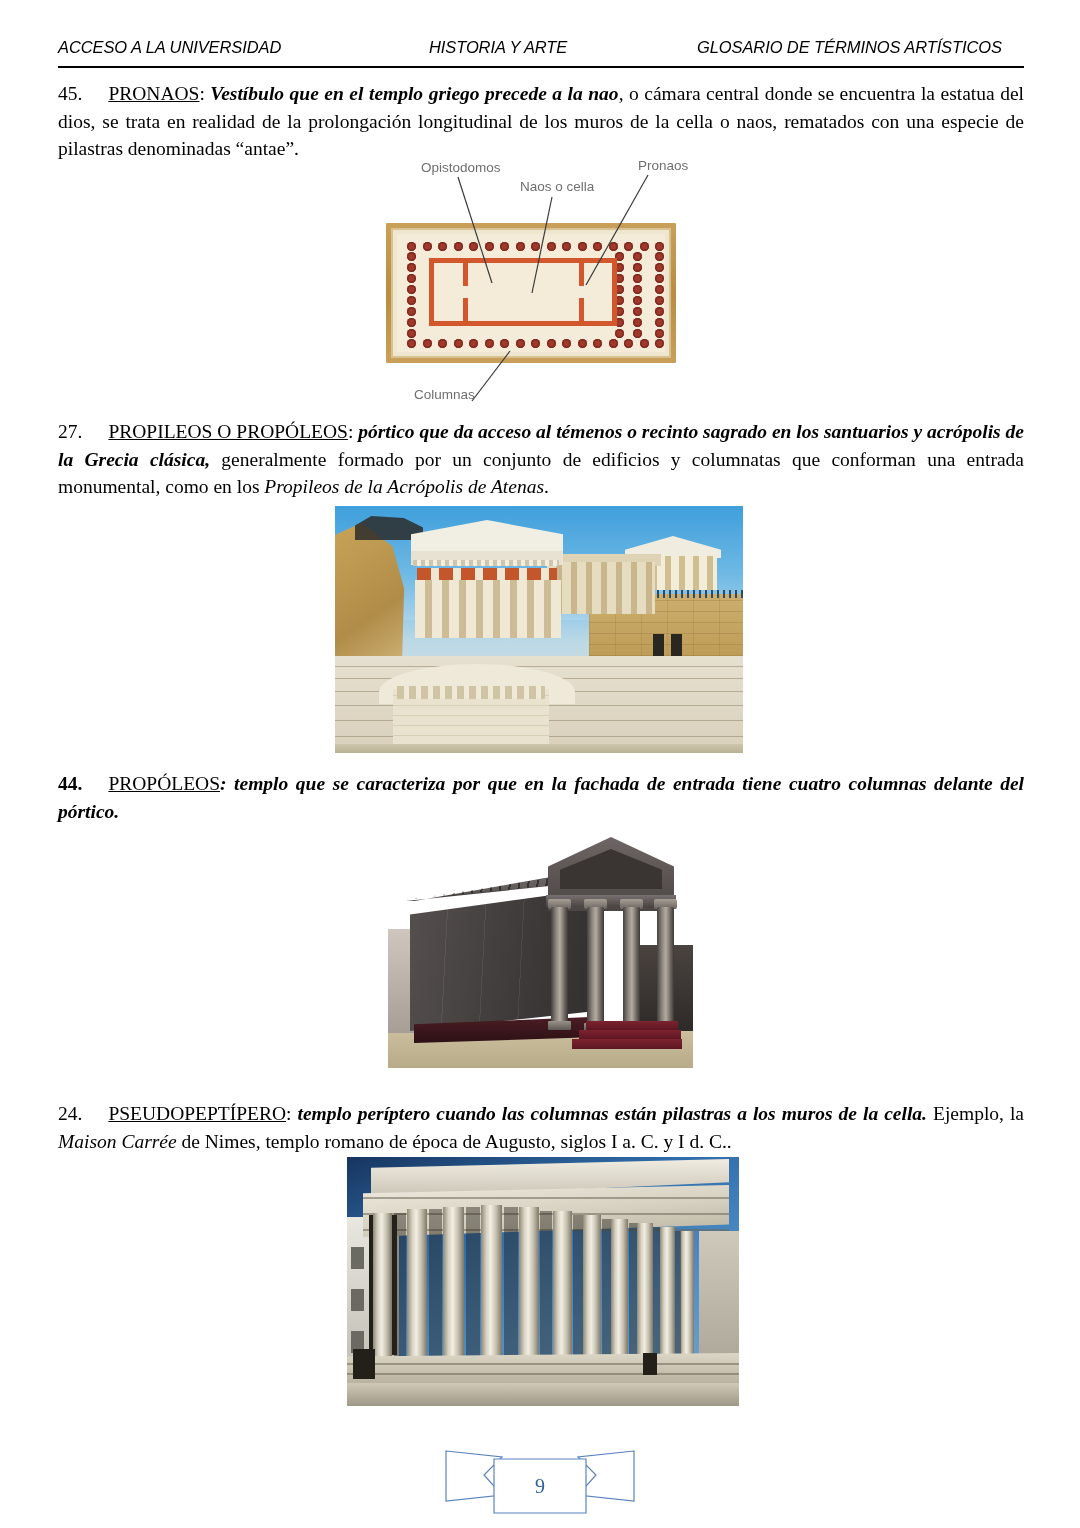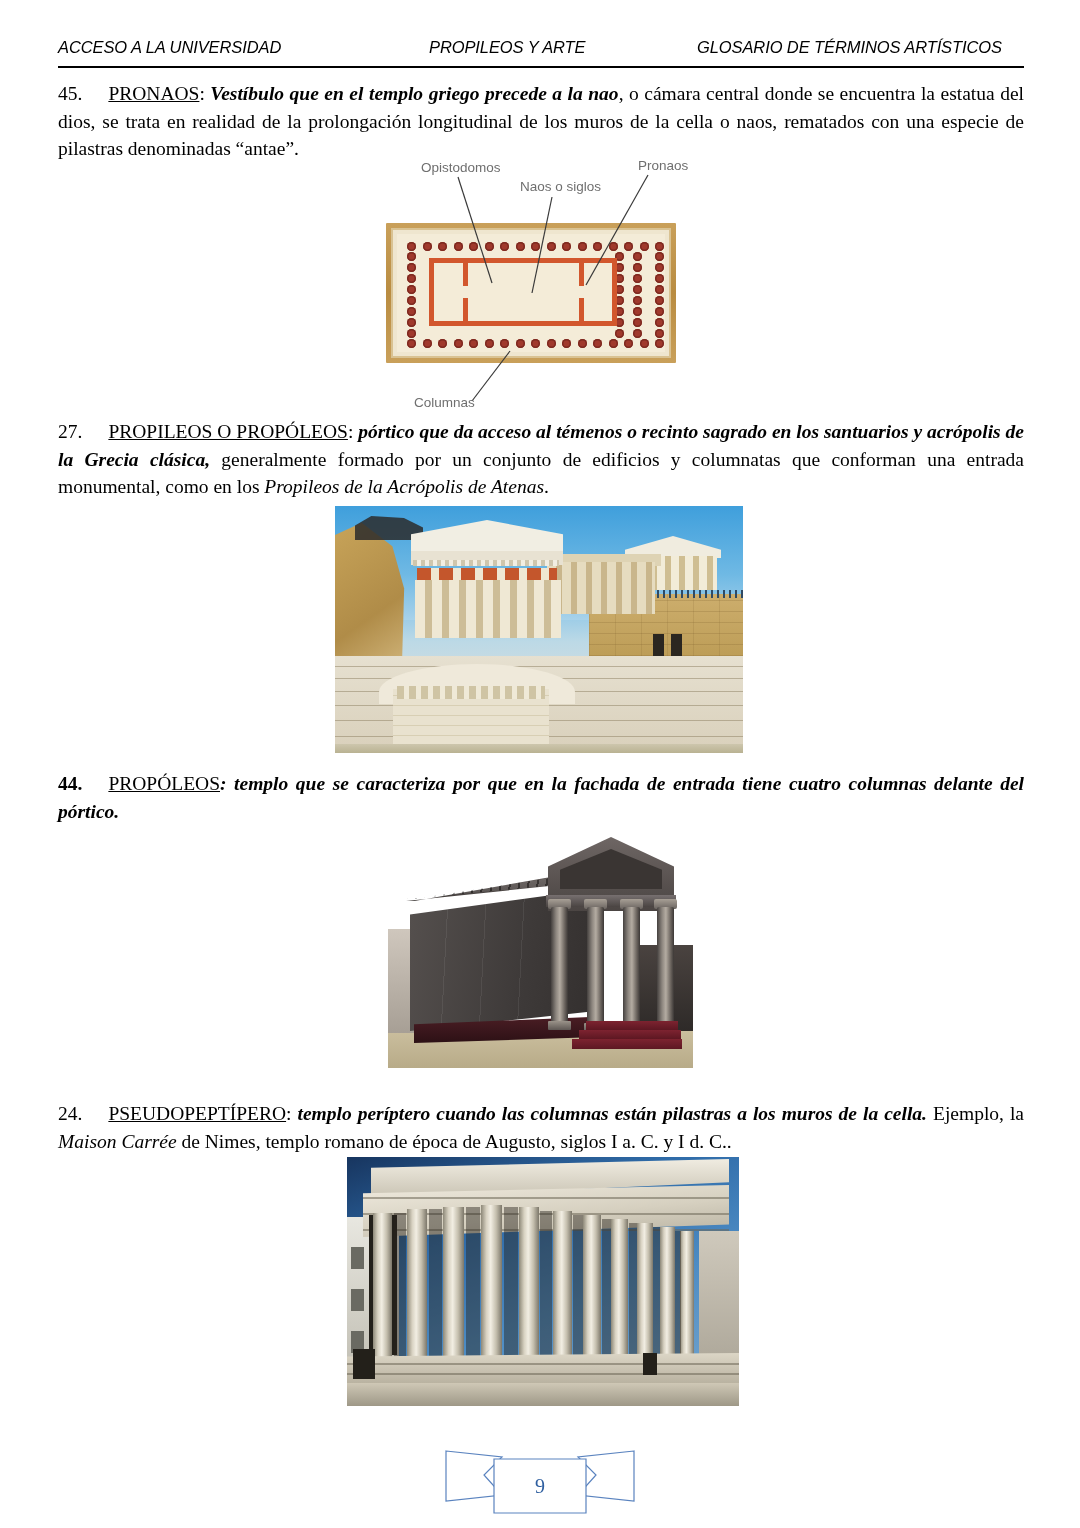--- a/index.html
+++ b/index.html
@@ -73,21 +73,21 @@
     position: absolute; left: 0; top: 0; width: 320px; height: 270px;
     font-family: "Liberation Sans", "DejaVu Sans", sans-serif;
     color: #6f6f6f;
     font-size: 13.5px;
     pointer-events: none;
   }
   .plan-lbl { position: absolute; white-space: nowrap; }
   #lbl-opist { left: 41px;  top: 5px; }
   #lbl-naos  { left: 140px; top: 24px; }
   #lbl-prona { left: 258px; top: 3px; }
-  #lbl-colum { left: 34px;  top: 240px; }
+  #lbl-colum { left: 34px;  top: 232px; }
 
   .plan-box {
     position: absolute;
     left: 6px; top: 68px;
     width: 290px; height: 140px;
     background: #c59a52;
     background: linear-gradient(180deg,#c9a05a 0%, #b98c41 50%, #c9a05a 100%);
     padding: 5px;
     border-radius: 1px;
   }
@@ -248,21 +248,21 @@
     font-size: 20px;
     color: #2f5fa0;
     padding-top: 8px;
   }
 </style>
 </head>
 <body>
 
 <div class="page-header">
   <span class="hdr-left">ACCESO A LA UNIVERSIDAD</span>
-  <span class="hdr-center">PROPILEOS Y ARTE</span>
+  <span class="hdr-center">HISTORIA Y ARTE</span>
   <span class="hdr-right">GLOSARIO DE TÉRMINOS ARTÍSTICOS</span>
 </div>
 <div class="header-rule"></div>
 
 <div class="entry" style="top:80px;">
   <span class="num">45.</span><span class="gap"></span><span class="term">PRONAOS</span><span>:</span> <span class="b">Vestíbulo que en el templo griego precede a la nao</span><span>, o cámara central donde se encuentra la estatua del dios, se trata en realidad de la prolongación longitudinal de los muros de la cella o naos, rematados con una especie de pilastras denominadas “antae”.</span>
 </div>
 
 <div class="figure" id="fig-plan">
   <div class="plan-box">
@@ -346,21 +346,21 @@
     </div>
   </div>
   <svg class="plan-labels" width="320" height="270" viewBox="0 0 320 270">
     <line x1="78" y1="22" x2="112" y2="128" stroke="#3a3a3a" stroke-width="1.2"></line>
     <line x1="172" y1="42" x2="152" y2="138" stroke="#3a3a3a" stroke-width="1.2"></line>
     <line x1="268" y1="20" x2="206" y2="130" stroke="#3a3a3a" stroke-width="1.2"></line>
     <line x1="92" y1="246" x2="130" y2="196" stroke="#3a3a3a" stroke-width="1.2"></line>
   </svg>
   <div class="plan-labels">
     <span class="plan-lbl" id="lbl-opist">Opistodomos</span>
-    <span class="plan-lbl" id="lbl-naos">Naos o siglos</span>
+    <span class="plan-lbl" id="lbl-naos">Naos o cella</span>
     <span class="plan-lbl" id="lbl-prona">Pronaos</span>
     <span class="plan-lbl" id="lbl-colum">Columnas</span>
   </div>
 </div>
 
 <div class="entry" style="top:418px;">
   <span class="num">27.</span><span class="gap"></span><span class="term">PROPILEOS O PROPÓLEOS</span><span>:</span> <span class="b">pórtico que da acceso al témenos o recinto sagrado en los santuarios y acrópolis de la Grecia clásica,</span><span> generalmente formado por un conjunto de edificios y columnatas que conforman una entrada monumental, como en los </span><span class="it">Propileos de la Acrópolis de Atenas</span><span>.</span>
 </div>
 
 <div class="figure" id="fig-propileos">

